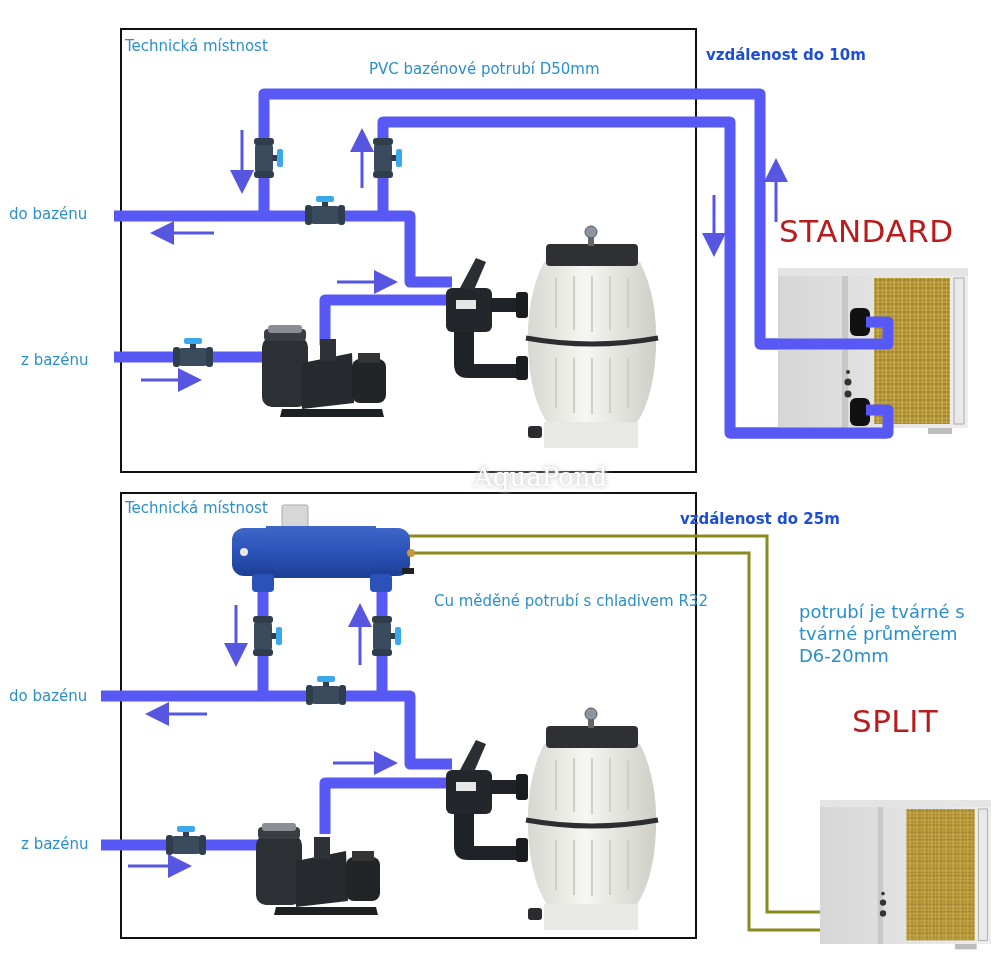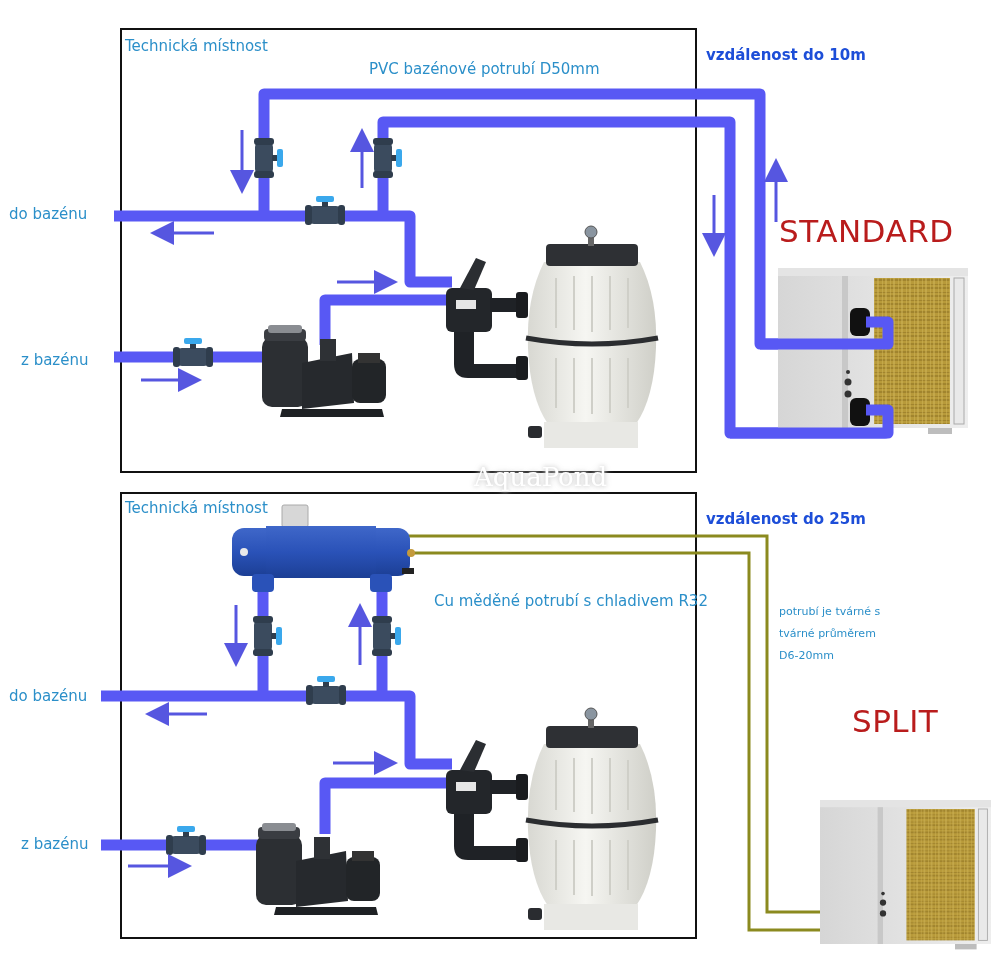--- a/index.html
+++ b/index.html
@@ -2,21 +2,21 @@
 <html><head>
 <meta charset="utf-8">
 <style>
   html,body{margin:0;padding:0;background:#ffffff;}
   body{width:1000px;height:956px;position:relative;overflow:hidden;font-family:"DejaVu Sans","Liberation Sans",sans-serif;}
   svg{position:absolute;left:0;top:0;}
   .lbl{position:absolute;color:#2b8fc9;font-size:15px;white-space:nowrap;}
   .lbl-bold{position:absolute;color:#1d4ed8;font-size:15px;font-weight:bold;white-space:nowrap;}
   .big{position:absolute;color:#b91c1c;font-size:31px;font-weight:normal;letter-spacing:0.5px;white-space:nowrap;}
   .wm{position:absolute;color:#ffffff;font-family:"DejaVu Serif","Liberation Serif",serif;font-size:26px;text-shadow:0 0 4px #c8c8c8,0 0 8px #dcdcdc;}
-  .multi{position:absolute;color:#2b8fc9;font-size:11px;line-height:22px;}
+  .multi{position:absolute;color:#2b8fc9;font-size:18px;line-height:22px;margin-left:20px;}
 </style>
 </head>
 <body>
 
 <svg width="1000" height="956" viewBox="0 0 1000 956">
   <defs>
     <linearGradient id="hpBody" x1="0" x2="1" y1="0" y2="0">
       <stop offset="0" stop-color="#d6d6d6"></stop>
       <stop offset="1" stop-color="#eeeeee"></stop>
     </linearGradient>
@@ -209,21 +209,21 @@
 
 <div class="lbl" style="left:125px;top:37px;">Technická místnost</div>
 <div class="lbl" style="left:369px;top:60px;">PVC bazénové potrubí D50mm</div>
 <div class="lbl-bold" style="left:706px;top:46px;">vzdálenost do 10m</div>
 <div class="lbl" style="left:9px;top:205px;">do bazénu</div>
 <div class="lbl" style="left:21px;top:351px;">z bazénu</div>
 <div class="big" style="left:779px;top:213px;">STANDARD</div>
 
 <div class="lbl" style="left:125px;top:499px;">Technická místnost</div>
 <div class="lbl" style="left:434px;top:592px;">Cu měděné potrubí s chladivem R32</div>
-<div class="lbl-bold" style="left:706px;top:510px;">vzdálenost do 25m</div>
+<div class="lbl-bold" style="left:680px;top:510px;">vzdálenost do 25m</div>
 <div class="multi" style="left:779px;top:601px;">
   <div>potrubí je tvárné s</div>
   <div>tvárné průměrem</div>
   <div>D6-20mm</div>
 </div>
 <div class="lbl" style="left:9px;top:687px;">do bazénu</div>
 <div class="lbl" style="left:21px;top:835px;">z bazénu</div>
 <div class="big" style="left:852px;top:703px;">SPLIT</div>
 
 </body></html>

